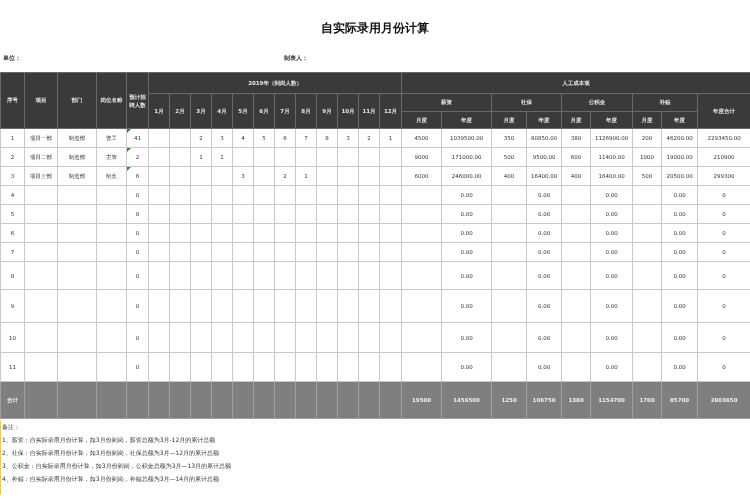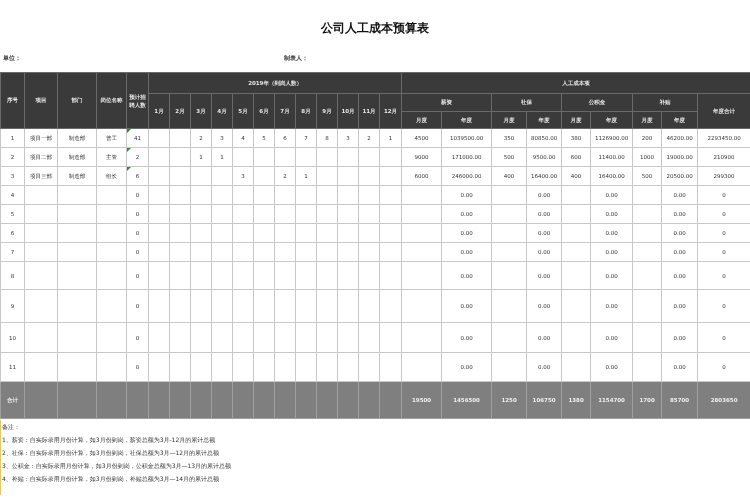--- a/index.html
+++ b/index.html
@@ -18,21 +18,21 @@
   td.flag { position: relative; }
   td.flag::before { content: ""; position: absolute; left: 0; top: 0; width: 0; height: 0;
                     border-top: 4px solid #2e8b2e; border-right: 4px solid transparent; }
   .notes { position: absolute; left: 2px; top: 420px; font-size: 6px; color: #333; line-height: 13px; }
   .notes .line { white-space: nowrap; }
   .left-rule { position: absolute; left: 0; top: 420px; width: 1px; height: 75px; background: #d8a000; opacity: 0.6; }
 </style>
 </head>
 <body>
 
-<div class="title">公司人工成本预算表</div>
+<div class="title">自实际录用月份计算</div>
 <div class="meta" style="left:3px;">单位：</div>
 <div class="meta" style="left:284px;">制表人：</div>
 
 <table class="sheet">
   <colgroup>
     <col style="width:24px">
       <col style="width:33px">
       <col style="width:39px">
       <col style="width:30px">
       <col style="width:22px">

